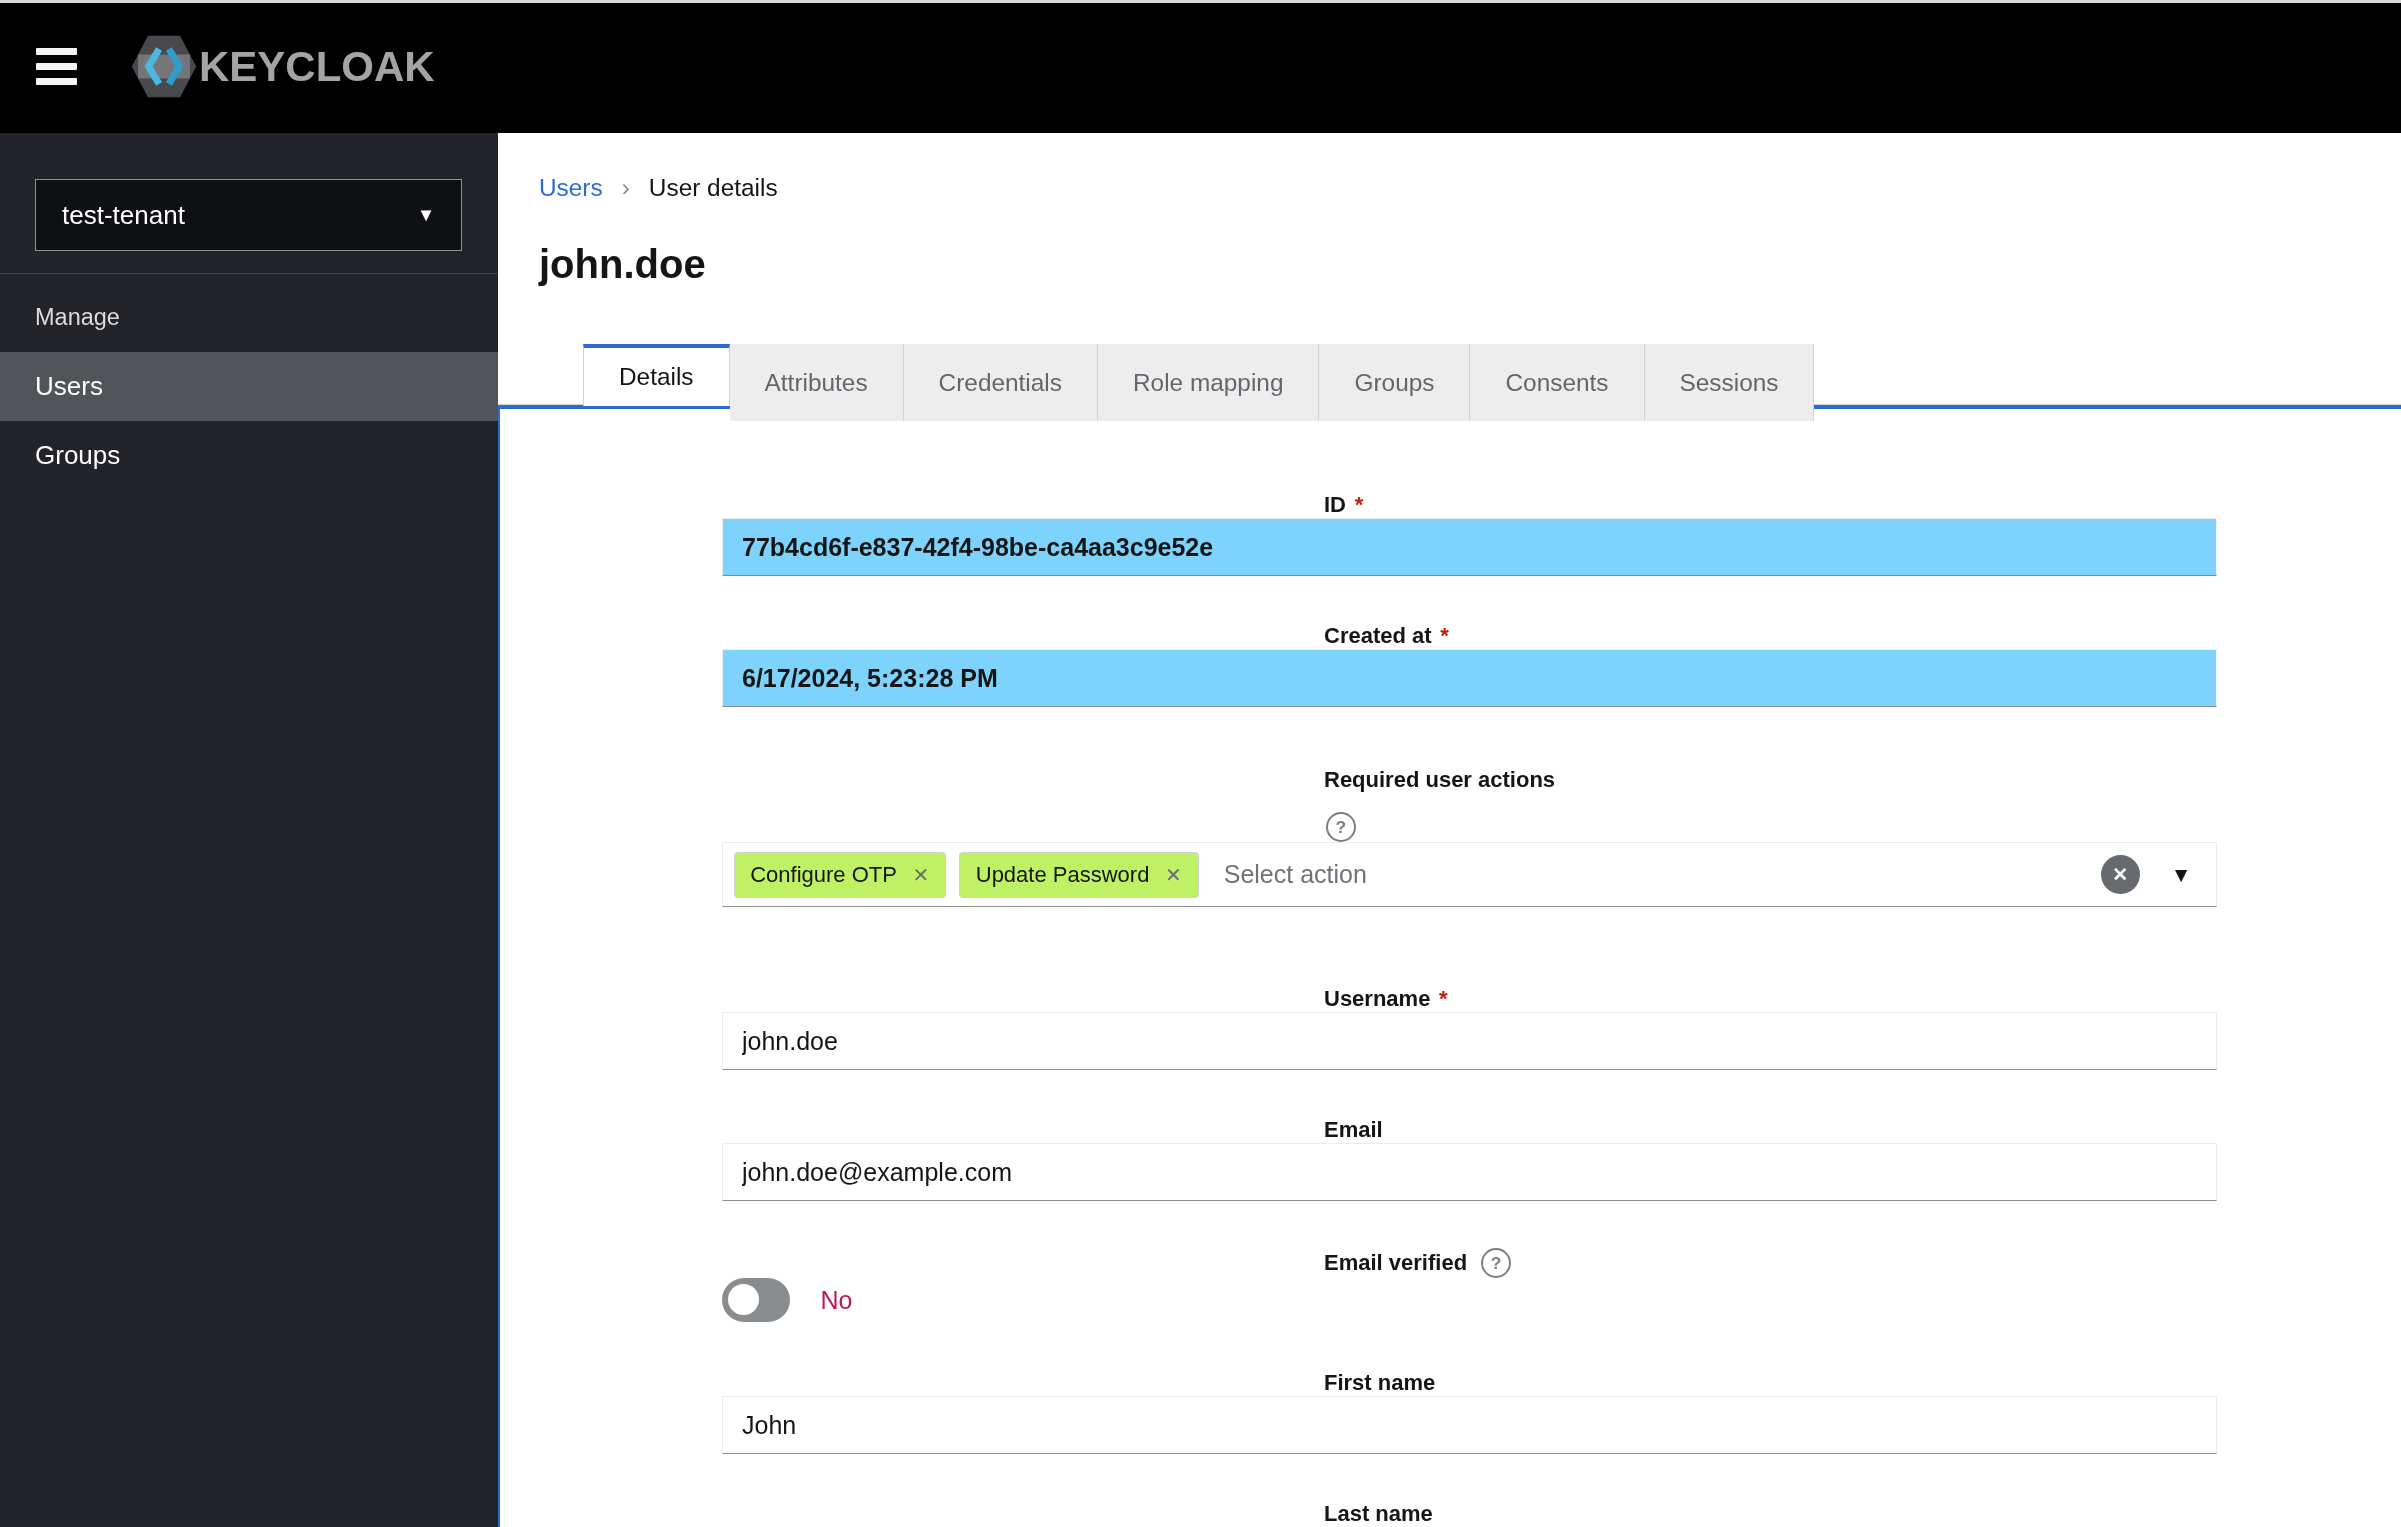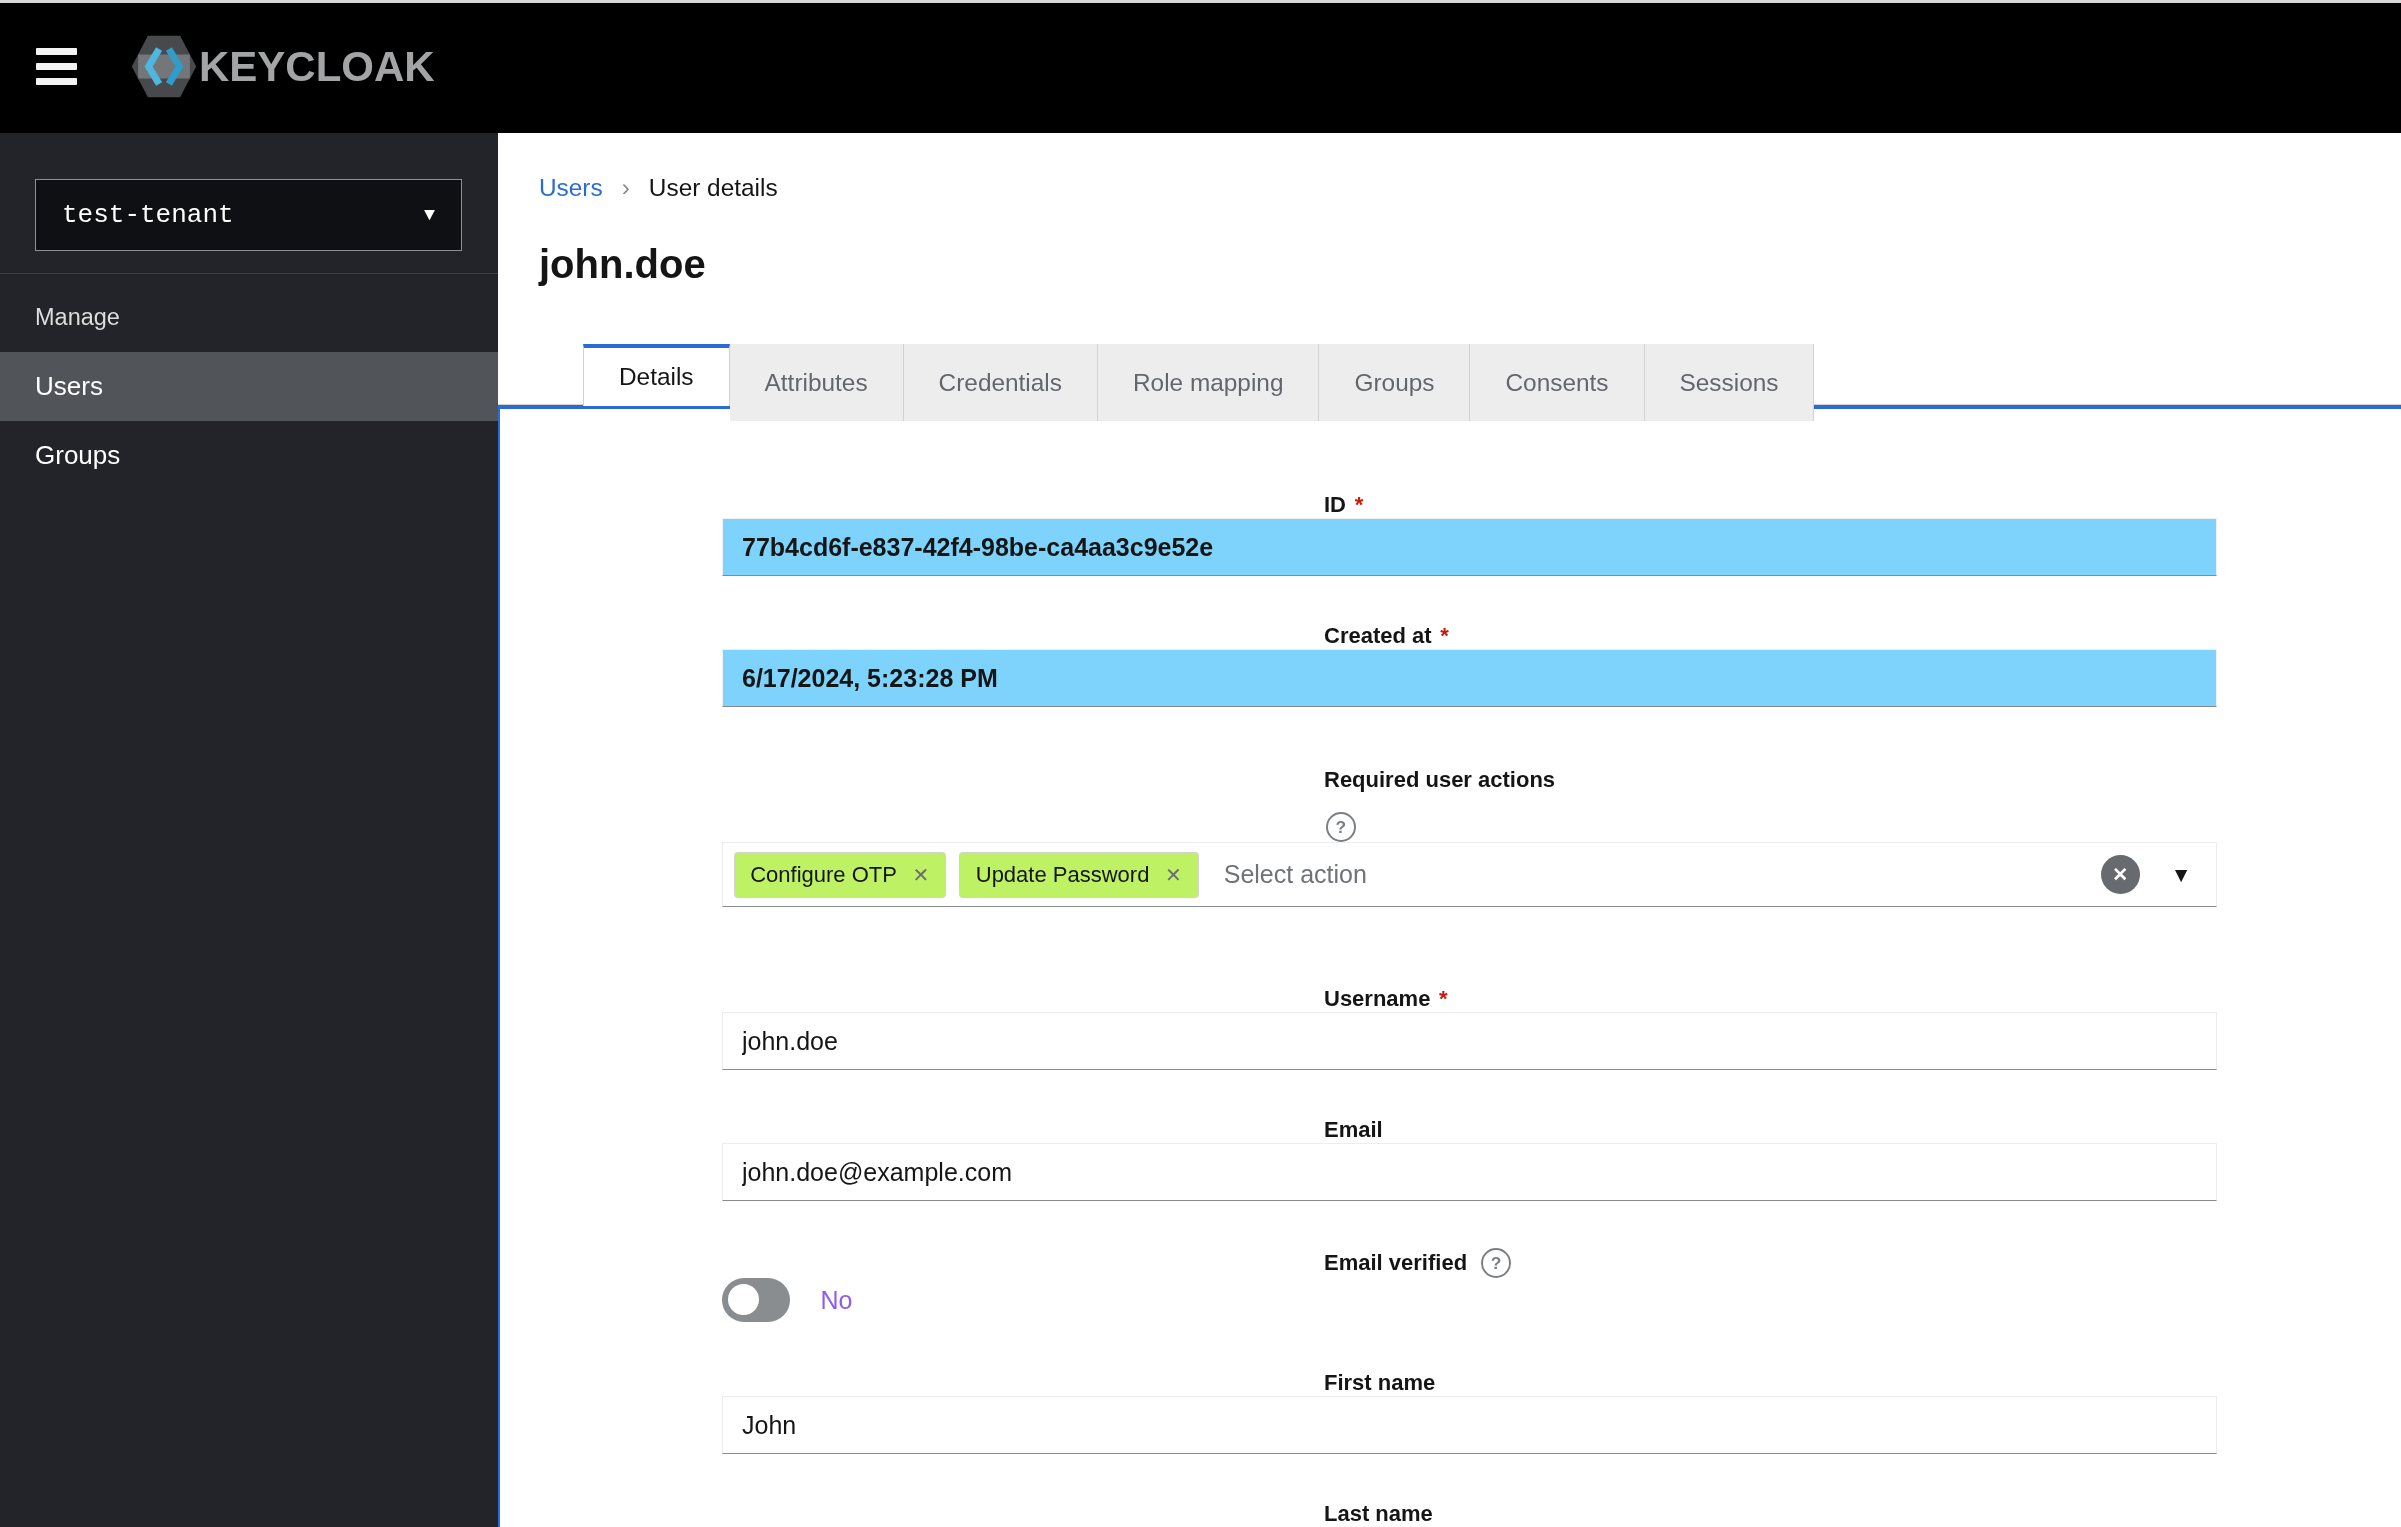--- a/index.html
+++ b/index.html
@@ -17,21 +17,21 @@
                display:flex; flex-direction:column; justify-content:space-between; padding:0; }
   .hamburger span { display:block; height:7.8px; background:#f4f4f4; border-radius:0.9px; }
   .brand { display:flex; align-items:center; margin-left:52px; }
   .brand svg { width:70px; height:77px; }
   .brand-text { font-size:42px; font-weight:700; color:#a2a4a6; letter-spacing:0; margin-left:0px; }
 
   
   .sidebar { position:absolute; top:133px; left:0; width:498px; bottom:0; background:#222429; z-index:10; }
   .realm-select { position:absolute; left:35px; top:46px; width:427px; height:72px;
                   background:#0f1013; border:0.9px solid #8e9093; display:flex; align-items:center;
-                  padding:0 26px; color:#fff; font-size:26px; cursor:pointer; font-family:Liberation Mono, monospace;gap:44px; }
+                  padding:0 26px; color:#fff; font-size:26px; cursor:pointer; font-family:Liberation Sans, sans-serif;gap:44px; }
   .realm-caret { margin-left:auto; font-size:18.3px; color:#fff; }
   .sidebar-divider { position:absolute; top:140px; left:0; right:0; height:0.9px; background:#3d4045; }
   .nav { position:absolute; top:140px; left:0; right:0; }
   .nav-section { padding:31px 0 21px 35px; font-size:23.5px; color:#dcdcdd; }
   .nav-item { height:69px; display:flex; align-items:center; padding-left:35px;
               font-size:26px; color:#fff; cursor:pointer; }
   .nav-item.active { background:#515459; }
 
   
   .content { position:absolute; left:498px; top:133px; right:0; bottom:0; background:#fff; }
@@ -81,21 +81,21 @@
   .select-placeholder { color:#6f7377; font-size:25px; margin-left:12.2px; }
   .select-controls { position:absolute; right:24.4px; top:0; height:100%; display:flex; align-items:center; }
   .clear-btn { width:39px; height:39px; border-radius:50%; background:#676b6f; color:#fff;
                display:flex; align-items:center; justify-content:center; font-size:19px; font-weight:700;
                border:none; cursor:pointer; }
   .select-caret { margin-left:31px; color:#151515; font-size:21px; cursor:pointer; }
 
   .switch { width:68px; height:44px; border-radius:22px; background:#8a8d90; position:relative;
             cursor:pointer; flex:none; border:none; }
   .switch-knob { position:absolute; left:6.1px; top:6.1px; width:31px; height:31px; border-radius:50%; background:#fff; }
-  .switch-label { margin-left:30.5px; font-size:25px; color:#8b5cf6; }
+  .switch-label { margin-left:30.5px; font-size:25px; color:#be185d; }
 
   .actions { display:flex; align-items:center; }
   .btn-save { height:65px; padding:0 32px; background:#2b6cd4; color:#fff; font-size:25px;
               border:none; border-radius:3.5px; cursor:pointer; font-family:inherit; }
   .link-revert { margin-left:54px; color:#2b6cd4; font-size:22px; cursor:pointer;
                  background:none; border:none; font-family:inherit; }
 </style>
 </head>
 <body>
 

